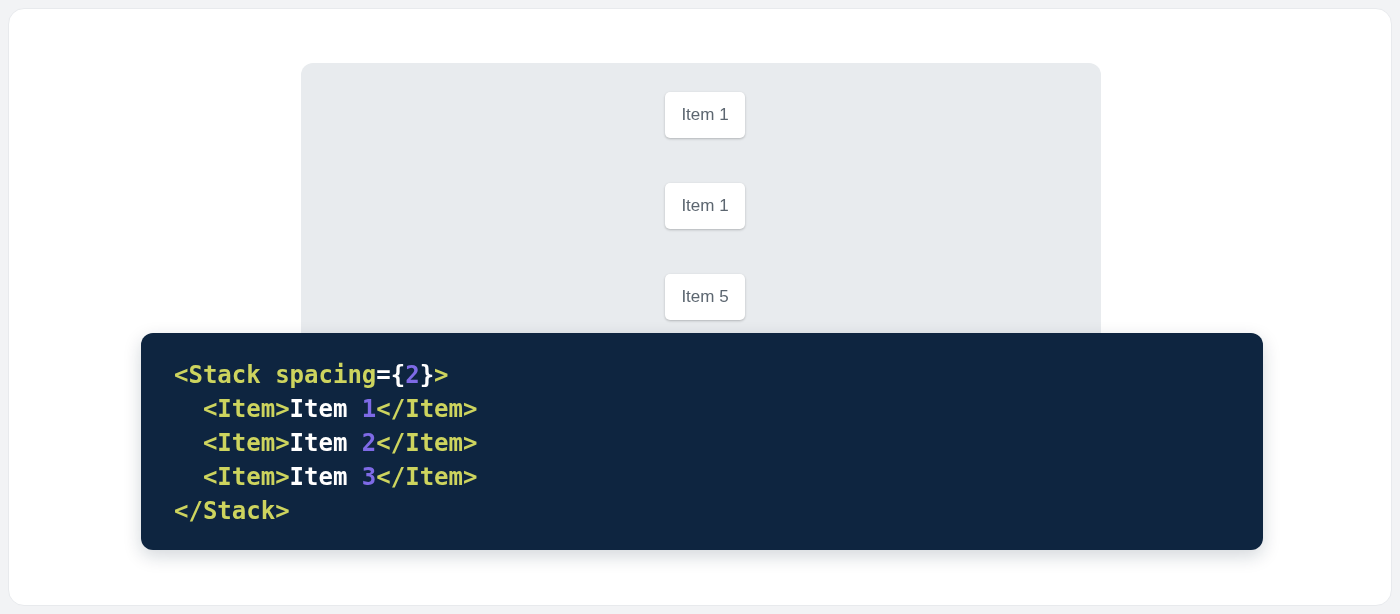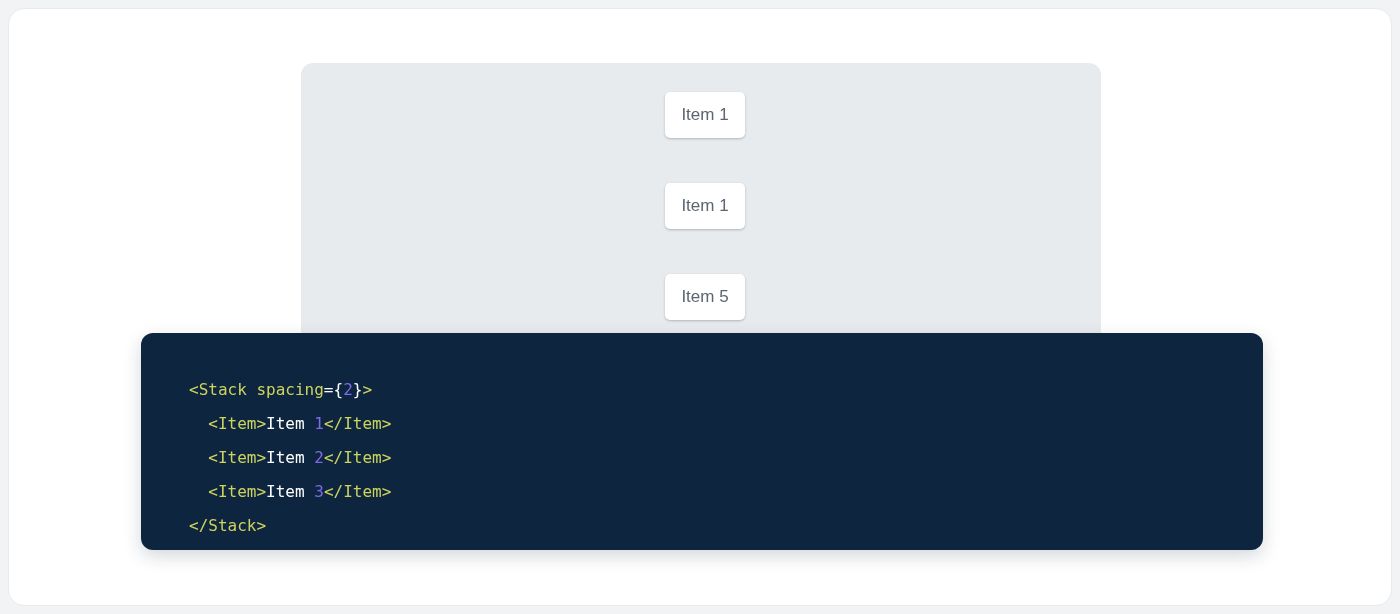--- a/index.html
+++ b/index.html
@@ -57,25 +57,25 @@
     top: 324px;    
     width: 1122px;
     height: 217px;
     box-sizing: border-box;
     padding: 24px 32px;
     background: var(--code-bg, #0e2540);
     border-radius: 12px;
     box-shadow: 0 6px 18px rgba(13, 33, 56, 0.18);
   }
   .code {
-    margin: 16px;
+    margin: 1px;
     font-family: "DejaVu Sans Mono", "Liberation Mono", monospace;
-    font-size: 16px;
+    font-size: 24px;
     line-height: 34px;
-    font-weight: 400;
+    font-weight: 700;
     white-space: pre;
     color: var(--tok-plain, #ffffff);
   }
   .code-line { white-space: pre; }
   .tok-tag   { color: var(--tok-tag,   #cdd45e); }
   .tok-attr  { color: var(--tok-attr,  #cdd45e); }
   .tok-num   { color: var(--tok-num,   #7e6ae6); }
   .tok-plain { color: var(--tok-plain, #ffffff); }
   .tok-brace { color: var(--tok-brace, #ffffff); }
   .tok-op    { color: var(--tok-op,    #ffffff); }

